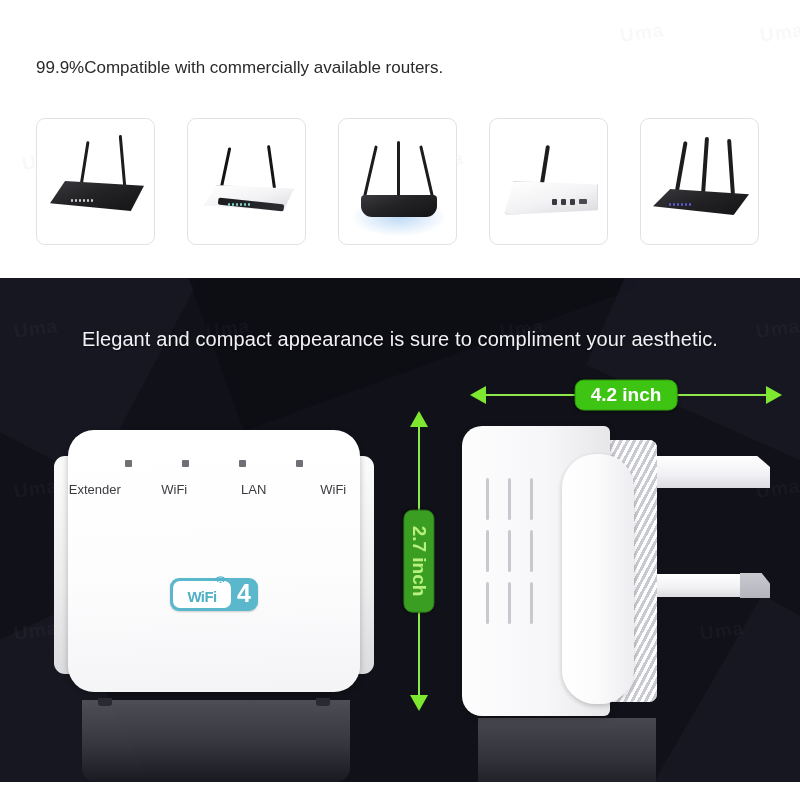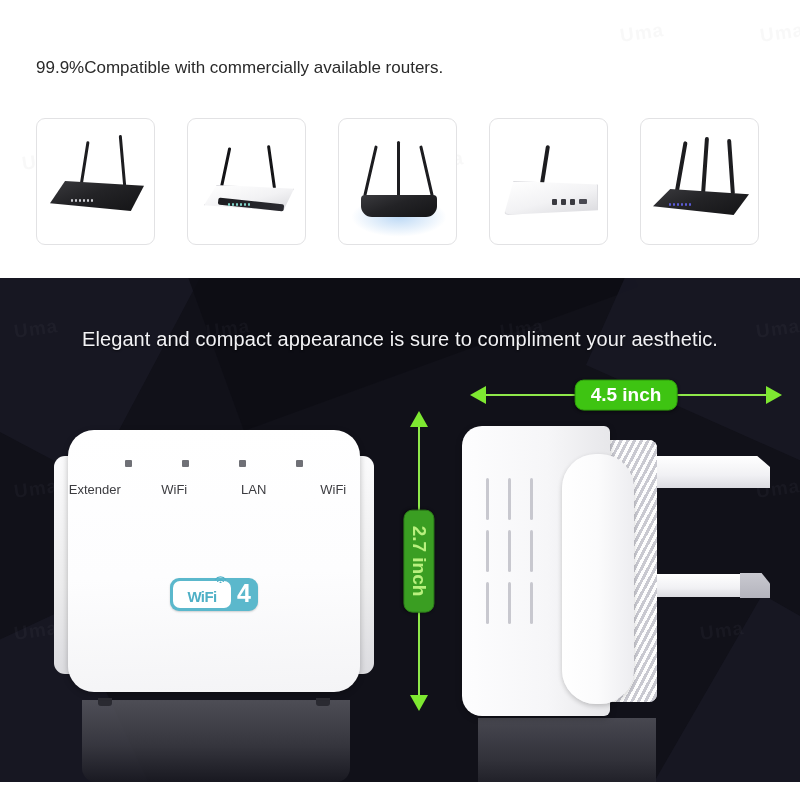--- a/index.html
+++ b/index.html
@@ -359,21 +359,21 @@
     <div class="wm dark" style="left:470px; top:342px;">Uma</div>
     <div class="wm dark" style="left:700px; top:342px;">Uma</div>
 
     <div class="tagline">Elegant and compact appearance is sure to compliment your aesthetic.</div>
 
 
     <div class="dim-h" style="left:470px; top:104px; width:312px;">
       <div class="rule"></div>
       <div class="ah left"></div>
       <div class="ah right"></div>
-      <div class="pill">4.5 inch</div>
+      <div class="pill">4.2 inch</div>
     </div>
 
     <div class="dim-v" style="left:406px; top:133px; height:300px;">
       <div class="rule"></div>
       <div class="av up"></div>
       <div class="av down"></div>
       <div class="pill-v">2.7 inch</div>
     </div>
 
     <div class="front-wrap" style="top:142px;">

